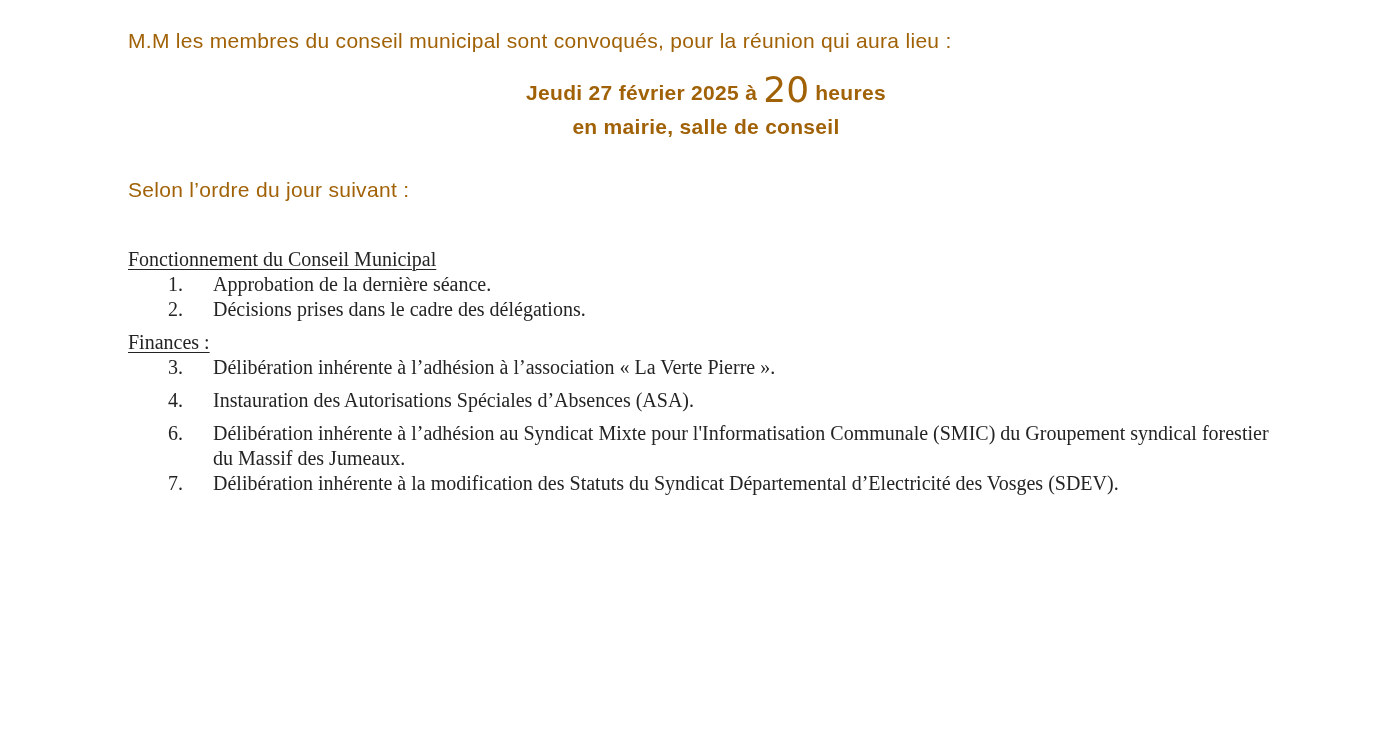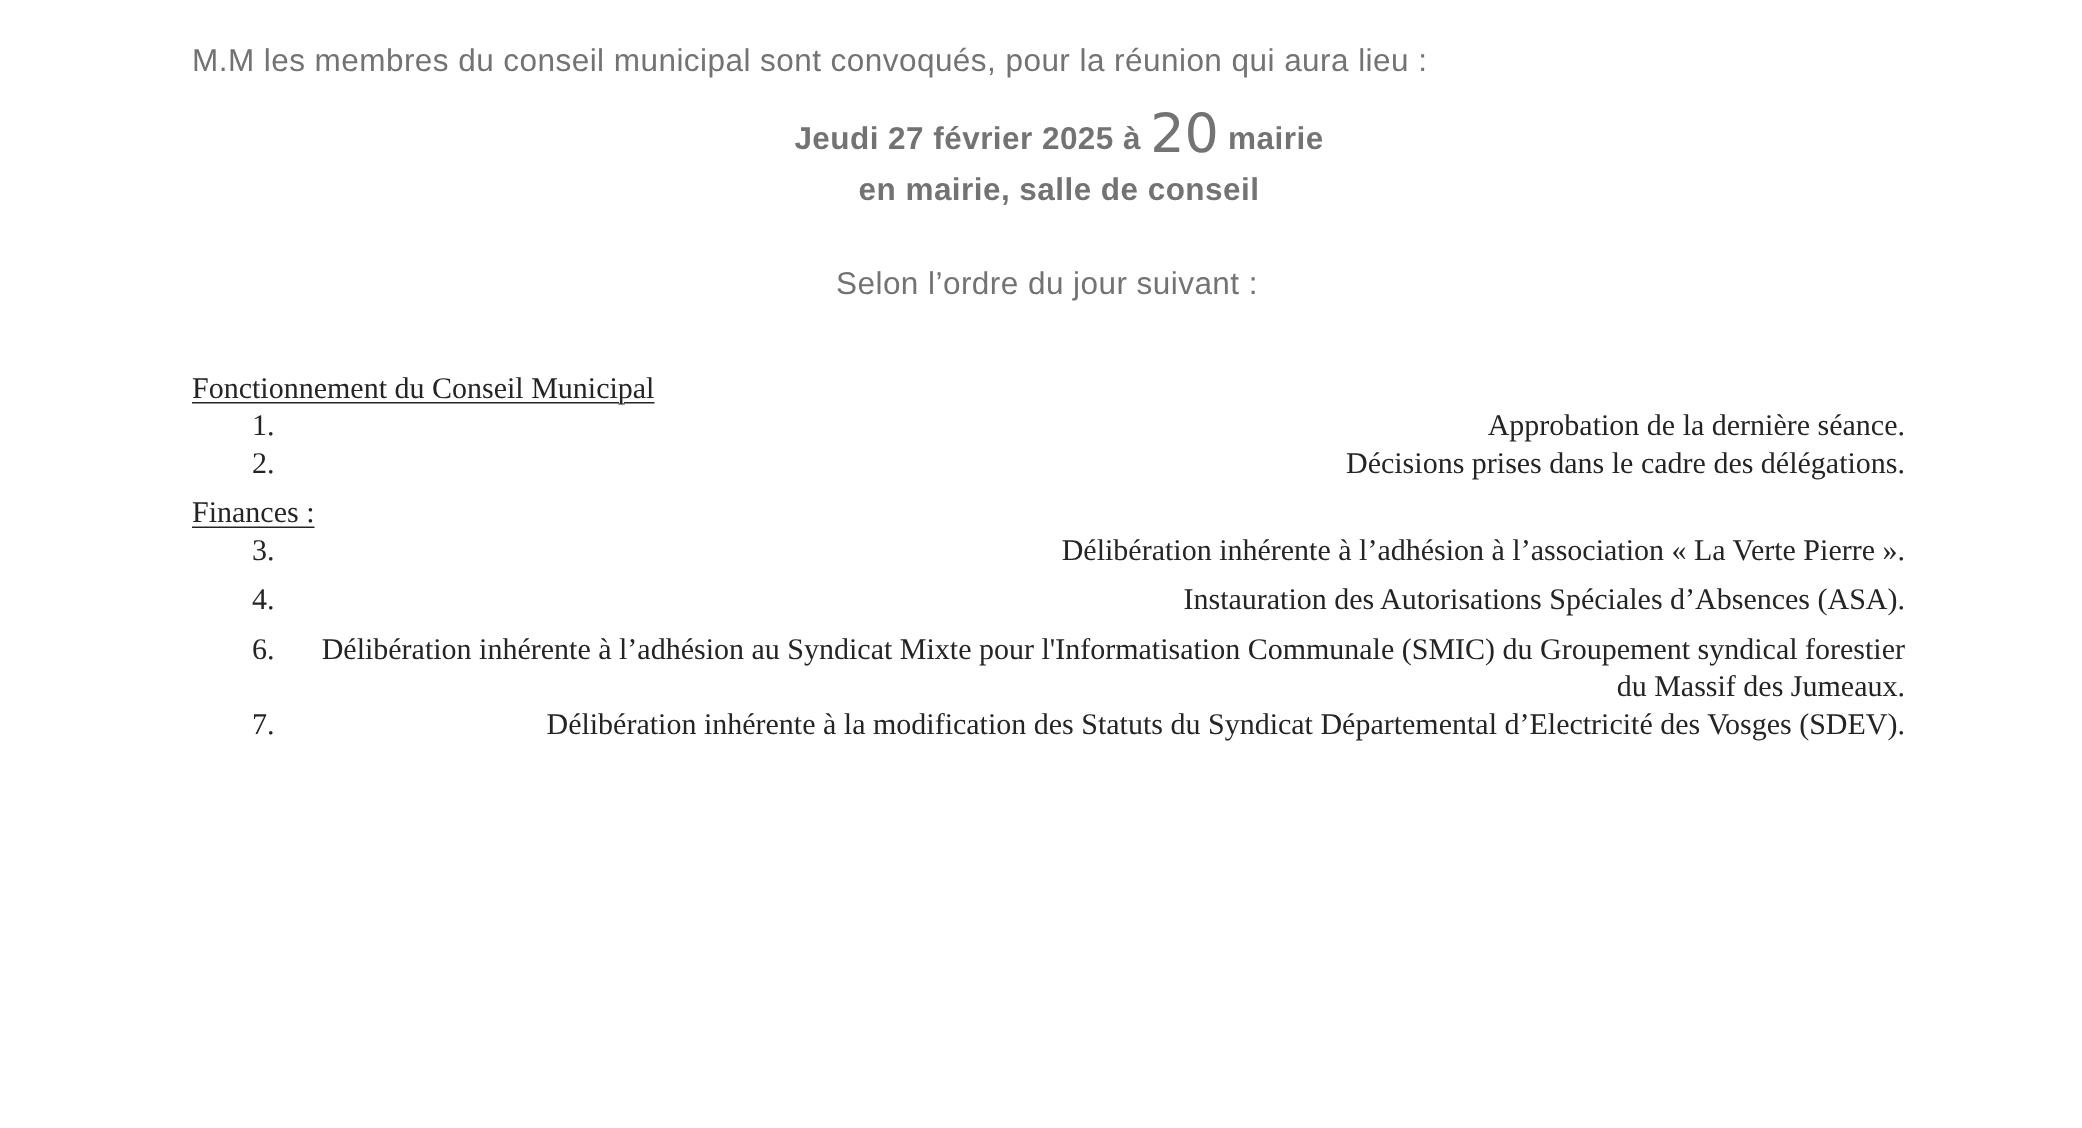--- a/index.html
+++ b/index.html
@@ -13,40 +13,40 @@
     width:1388px;height:752px;
     background:#ffffff;
     color:#1f1f1f;
     overflow:hidden;
   }
   
   .hand{
     font-family:"Liberation Sans","DejaVu Sans",sans-serif;
     font-size:21px;line-height:26px;
     letter-spacing:.3px;
-    color:#737373;
+    color:#a16207;
   }
   .intro-line{margin:28px 120px 0 128px;}
   .center-line{
     position:relative;left:12px;
     margin-top:22px;
     text-align:center;
     font-weight:700;
     line-height:28px;
   }
   .loc-line{margin-top:6px;}
   .hour{
     font-family:"DejaVu Sans",sans-serif;
     font-weight:400;
     font-size:36px;
     line-height:28px;
     vertical-align:-2px;
     letter-spacing:0;
   }
-  .agenda-intro{margin:36px 120px 0 128px;text-align:center;}
+  .agenda-intro{margin:36px 120px 0 128px;}
 
   
   .agenda{
     margin-top:44px;
     font-family:"Liberation Serif","DejaVu Serif",serif;
     font-size:20px;line-height:25px;
     color:#242424;
   }
   .section{margin-top:8px;}
   .section:first-child{margin-top:0;}
@@ -55,30 +55,30 @@
     text-decoration:underline;
     text-underline-offset:3px;
     text-decoration-thickness:1px;
   }
   .item{
     display:flex;
     margin-left:168px;
     margin-right:118px;
   }
   .num{flex:0 0 45px;}
-  .itext{flex:1;text-align:right;}
+  .itext{flex:1;}
 </style>
 </head>
 <body>
 
 <div class="page">
 
   <div class="hand intro-line">M.M les membres du conseil municipal sont convoqués, pour la réunion qui aura lieu :</div>
 
-  <div class="hand center-line"><span>Jeudi 27 février 2025 à </span><span class="hour">20</span><span> mairie</span></div>
+  <div class="hand center-line"><span>Jeudi 27 février 2025 à </span><span class="hour">20</span><span> heures</span></div>
 
   <div class="hand center-line loc-line">en mairie, salle de conseil</div>
 
   <div class="hand agenda-intro">Selon l’ordre du jour suivant :</div>
 
   <div class="agenda">
 
     <div class="section">
       <div class="heading">Fonctionnement du Conseil Municipal</div>
       <div class="item">

